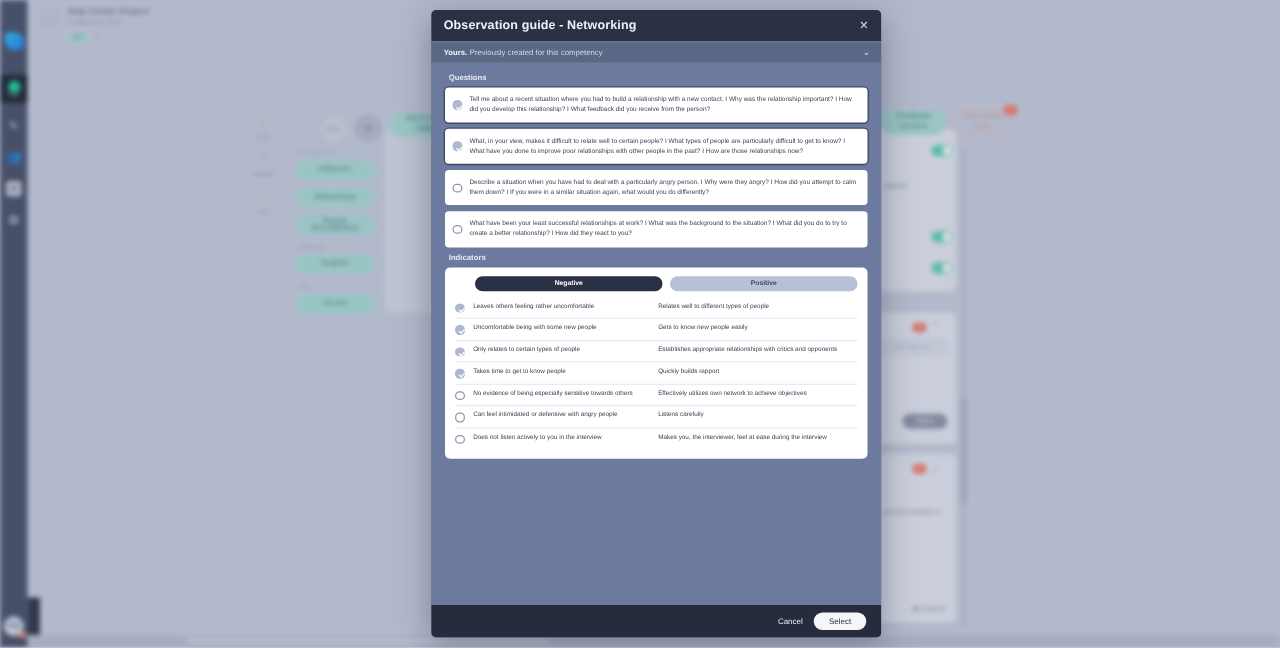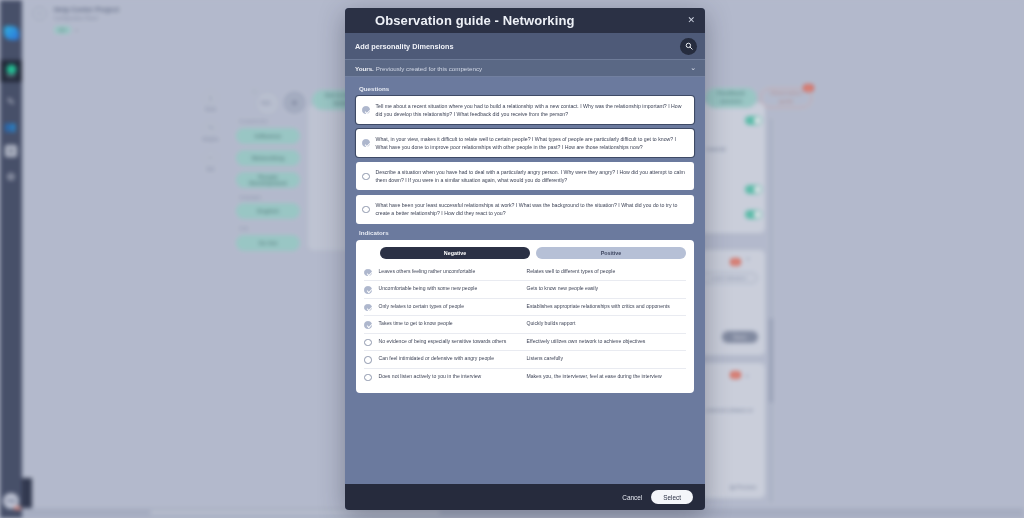--- a/index.html
+++ b/index.html
@@ -151,21 +151,21 @@
     border-radius: 4px; overflow: hidden;
     box-shadow: 0 6px 26px rgba(25,30,45,0.35);
     display: flex; flex-direction: column;
     background: #6b7a9e;
   }
   .modal-title {
     height: 25px; background: #2b3145; display: flex; align-items: center;
     padding: 0 10px; flex: 0 0 auto;
   }
   .modal-title .t {
-    color: #eef1f7; font-size: 13px; font-weight: bold; letter-spacing: .1px; flex: 1; margin-left: 20px;
+    color: #eef1f7; font-size: 10px; font-weight: bold; letter-spacing: .1px; flex: 1;
   }
   .close-x { color: #cfd5e3; font-size: 9px; line-height: 1; cursor: pointer; }
 
   .modal-sub {
     height: 26px; background: #4e5a78; display: flex; align-items: center;
     padding: 0 8px 0 10px; flex: 0 0 auto; position: relative;
   }
   .modal-sub .t { color: #f0f2f8; font-size: 7.3px; font-weight: bold; flex: 1; }
   .search-btn {
     width: 17px; height: 17px; border-radius: 50%; background: #262c3e;
@@ -347,29 +347,20 @@
 
   <div class="backdrop"></div>
 
   <div class="modal">
 
     <div class="modal-title">
       <div class="t">Observation guide - Networking</div>
       <div class="close-x">✕</div>
     </div>
 
-    <div class="modal-sub">
-      <div class="t">Add personality Dimensions</div>
-      <div class="search-btn">
-        <svg viewBox="0 0 20 20" fill="none" stroke="#eef1f7" stroke-width="2.4">
-          <circle cx="8.5" cy="8.5" r="5.5"></circle>
-          <line x1="12.6" y1="12.6" x2="18" y2="18" stroke-linecap="round"></line>
-        </svg>
-      </div>
-    </div>
 
     <div class="modal-accordion">
       <span class="a1">Yours.</span>
       <span class="a2">Previously created for this competency</span>
       <span class="cv">⌄</span>
     </div>
 
     <div class="modal-body">
 
       <div class="sec-label">Questions</div>

